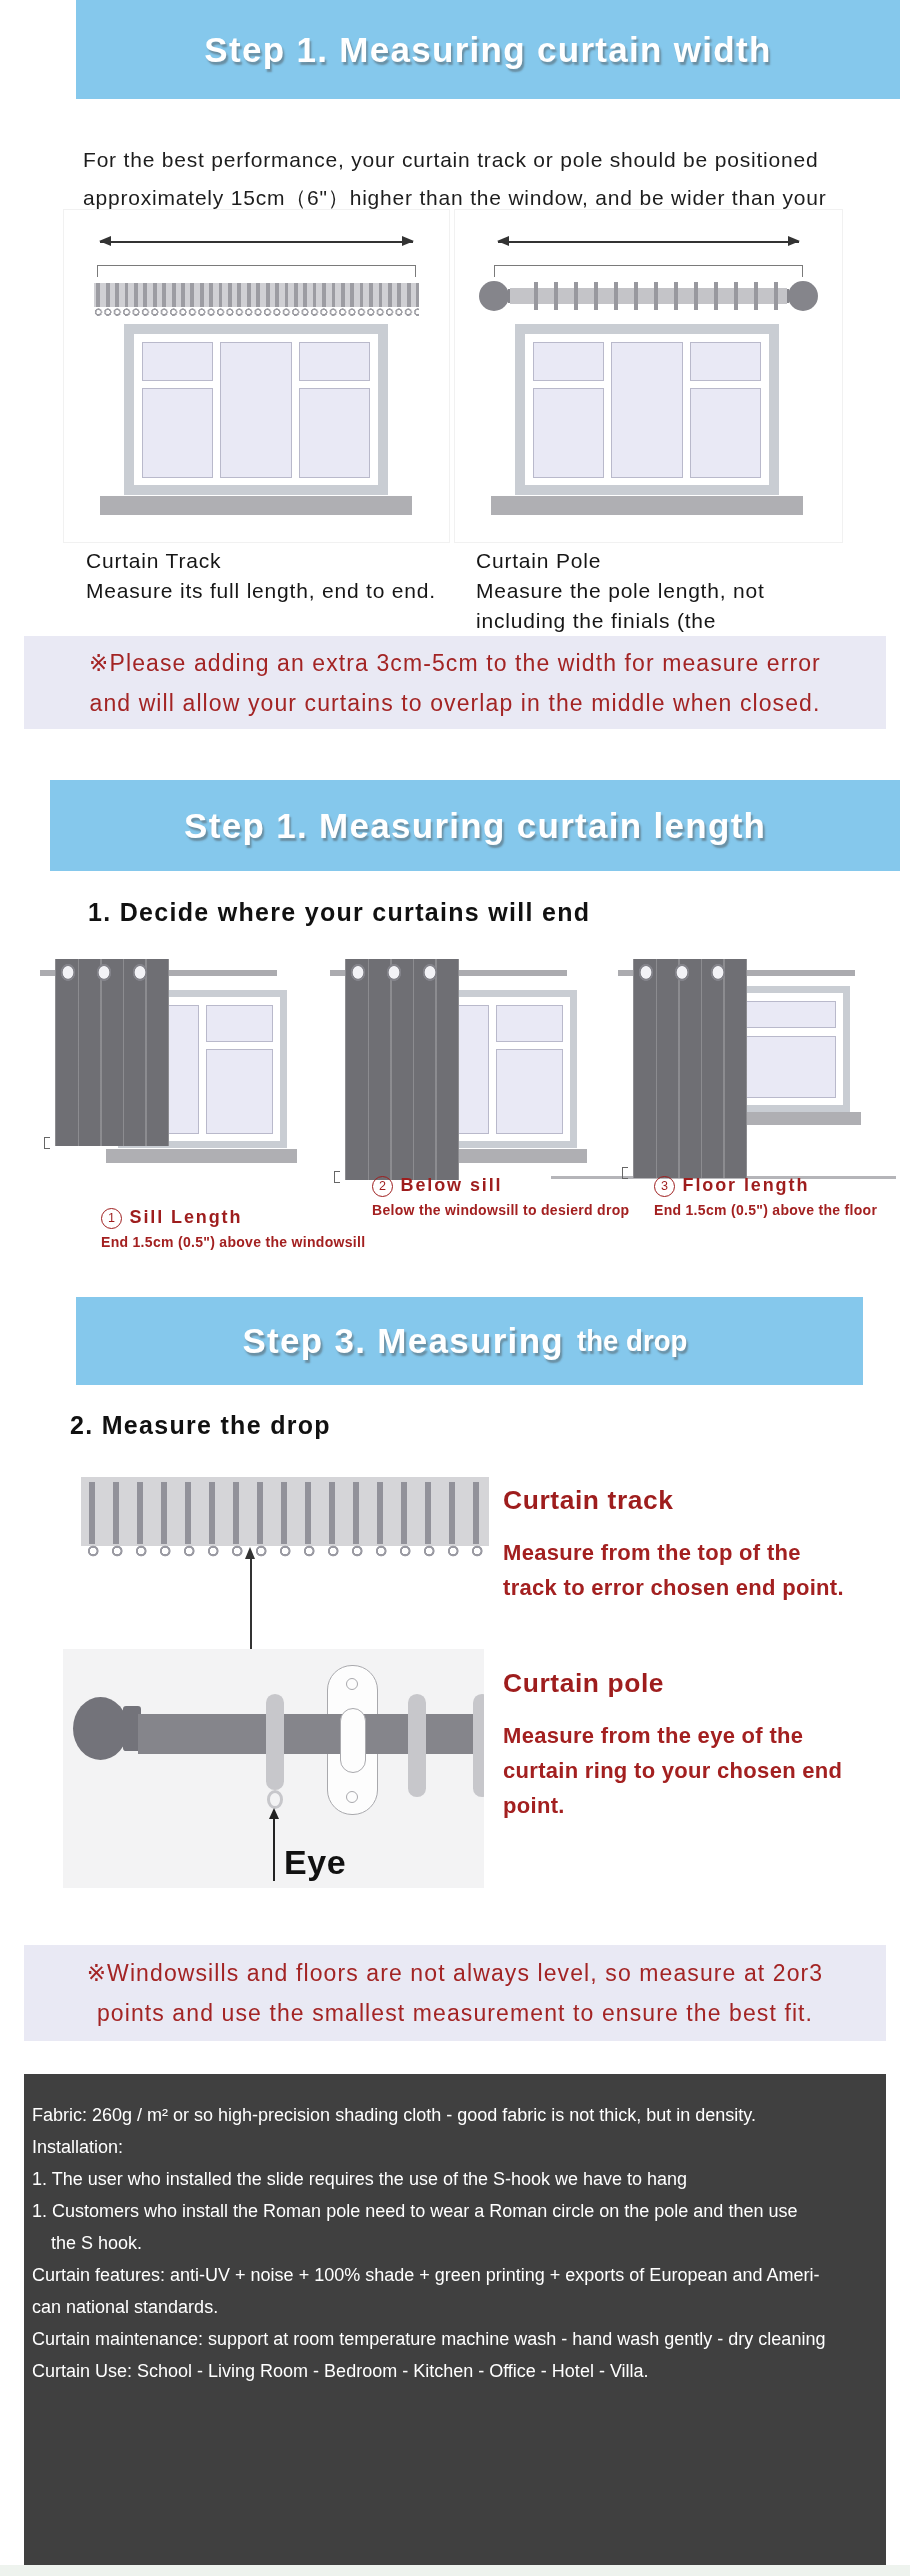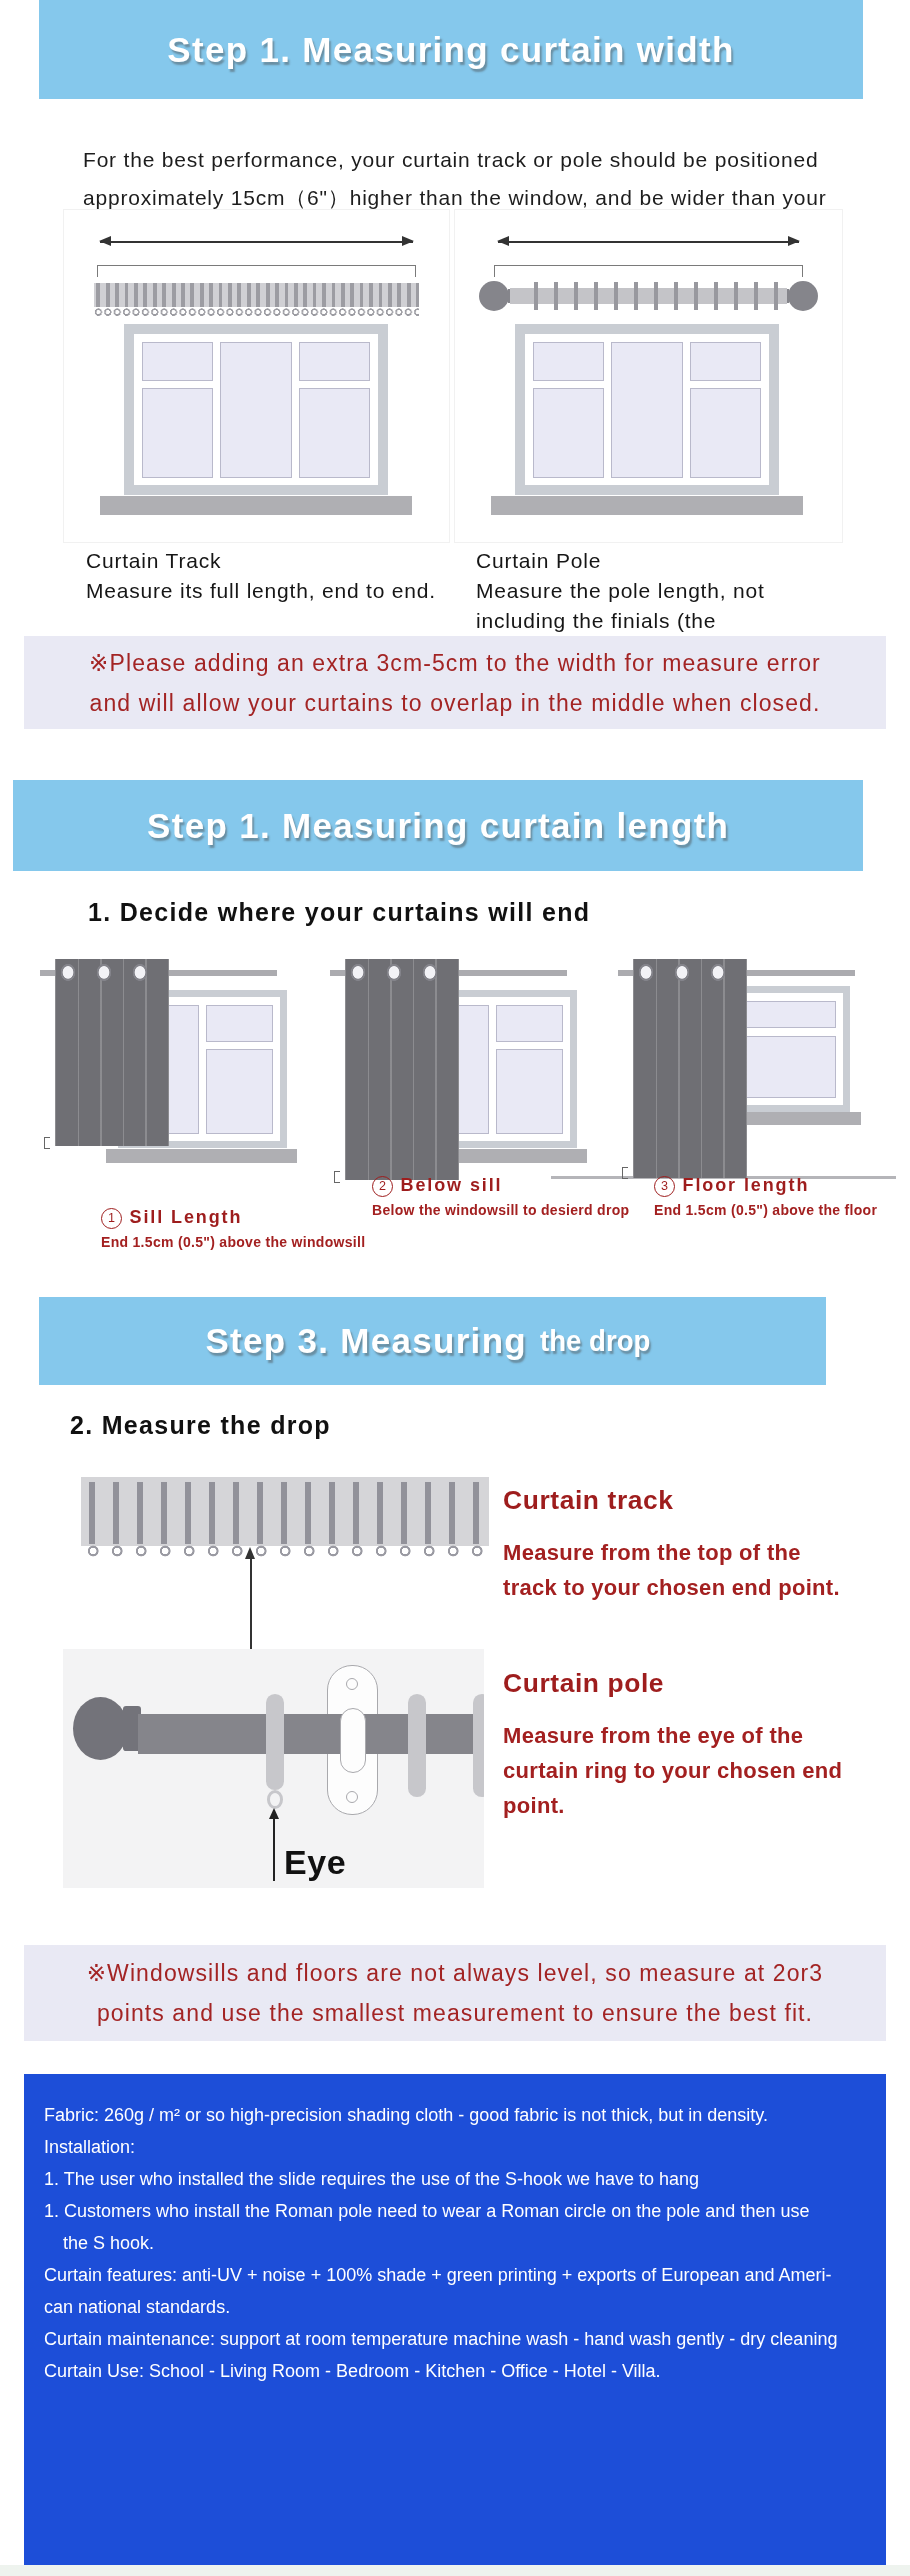--- a/index.html
+++ b/index.html
@@ -6,21 +6,21 @@
   body{
     width:910px;height:2576px;position:relative;background:#ffffff;
     font-family:"Liberation Sans","DejaVu Sans",sans-serif;overflow:hidden;
   }
   .abs{position:absolute;}
 
   
   .banner{
     position:absolute;background:#85C8EC;color:#fff;display:flex;
     align-items:center;justify-content:center;font-weight:bold;font-size:35px;
-    letter-spacing:1.3px;text-shadow:1.9px 2.5px 1.9px rgba(70,70,70,.45);
+    letter-spacing:1.3px;text-shadow:1.9px 2.5px 1.9px rgba(70,70,70,.45);margin-left:37px;
   }
   #banner1{left:39px;top:0;width:824px;height:99px;}
   #banner2{left:13.2px;top:780px;width:850px;height:91px;}
   #banner3{left:39px;top:1297px;width:787px;height:88px;}
   #banner3 .sub{font-size:30px;letter-spacing:0;margin-left:12.6px;transform:scaleX(.92);transform-origin:left center;}
 
   
   #intro{left:83px;top:141px;width:774px;font-size:21px;letter-spacing:0.8px;
     color:#1d1d1d;line-height:38px;white-space:nowrap;}
 
@@ -147,22 +147,22 @@
   #polepanel .ring-b{left:345px;}
   #polepanel .ring-c{left:410px;}
   #polepanel .eyecircle{position:absolute;left:204px;top:141px;width:10px;height:12.6px;
     border:3.8px solid #C7C7CB;border-radius:50%;background:#F3F3F4;}
   #polepanel .eyearrow{position:absolute;left:210px;top:169px;width:1.9px;height:63px;background:#222;}
   #polepanel .eyearrow::before{content:"";position:absolute;top:-10px;left:-4.4px;
     border-bottom:11.3px solid #222;border-left:5px solid transparent;border-right:5px solid transparent;}
   #polepanel .eyelabel{position:absolute;left:221px;top:194px;font-size:34px;font-weight:bold;color:#111;letter-spacing:0.6px;}
 
   
-  #footer{position:absolute;left:24px;top:2074px;width:862px;height:491px;background:#1d4ed8;
-    color:#fff;box-sizing:border-box;padding:25px 0 0 20px;}
+  #footer{position:absolute;left:24px;top:2074px;width:862px;height:491px;background:#404040;
+    color:#fff;box-sizing:border-box;padding:25px 0 0 8px;}
   #footer .fline{font-size:18px;line-height:32px;letter-spacing:0;white-space:nowrap;}
   #footer .fline.indent{padding-left:19px;}
   #bottomstrip{position:absolute;left:0;top:2565px;width:910px;height:11.3px;background:#EEF3EE;}
 </style>
 </head>
 <body>
 
 <div class="banner" id="banner1">Step 1. Measuring curtain width</div>
 
 <div class="abs" id="intro">
@@ -306,21 +306,21 @@
 
 <div class="black-heading" id="heading2">2. Measure the drop</div>
 
 <div class="abs" id="t3band">
   <div class="bars"></div>
   <div class="rings"></div>
 </div>
 <div class="abs" id="t3arrow"></div>
 
 <div class="red-title" id="t3track-title">Curtain track</div>
-<div class="red-body" id="t3track-body">Measure from the top of the track to your chosen end point.</div>
+<div class="red-body" id="t3track-body">Measure from the top of the track to error chosen end point.</div>
 
 <div class="abs" id="polepanel">
   <div class="ball"></div>
   <div class="collar"></div>
   <div class="plate"></div>
   <div class="screw top"></div>
   <div class="screw bot"></div>
   <div class="shaft"></div>
   <div class="slot"></div>
   <div class="ringcap ring-eye"></div>

